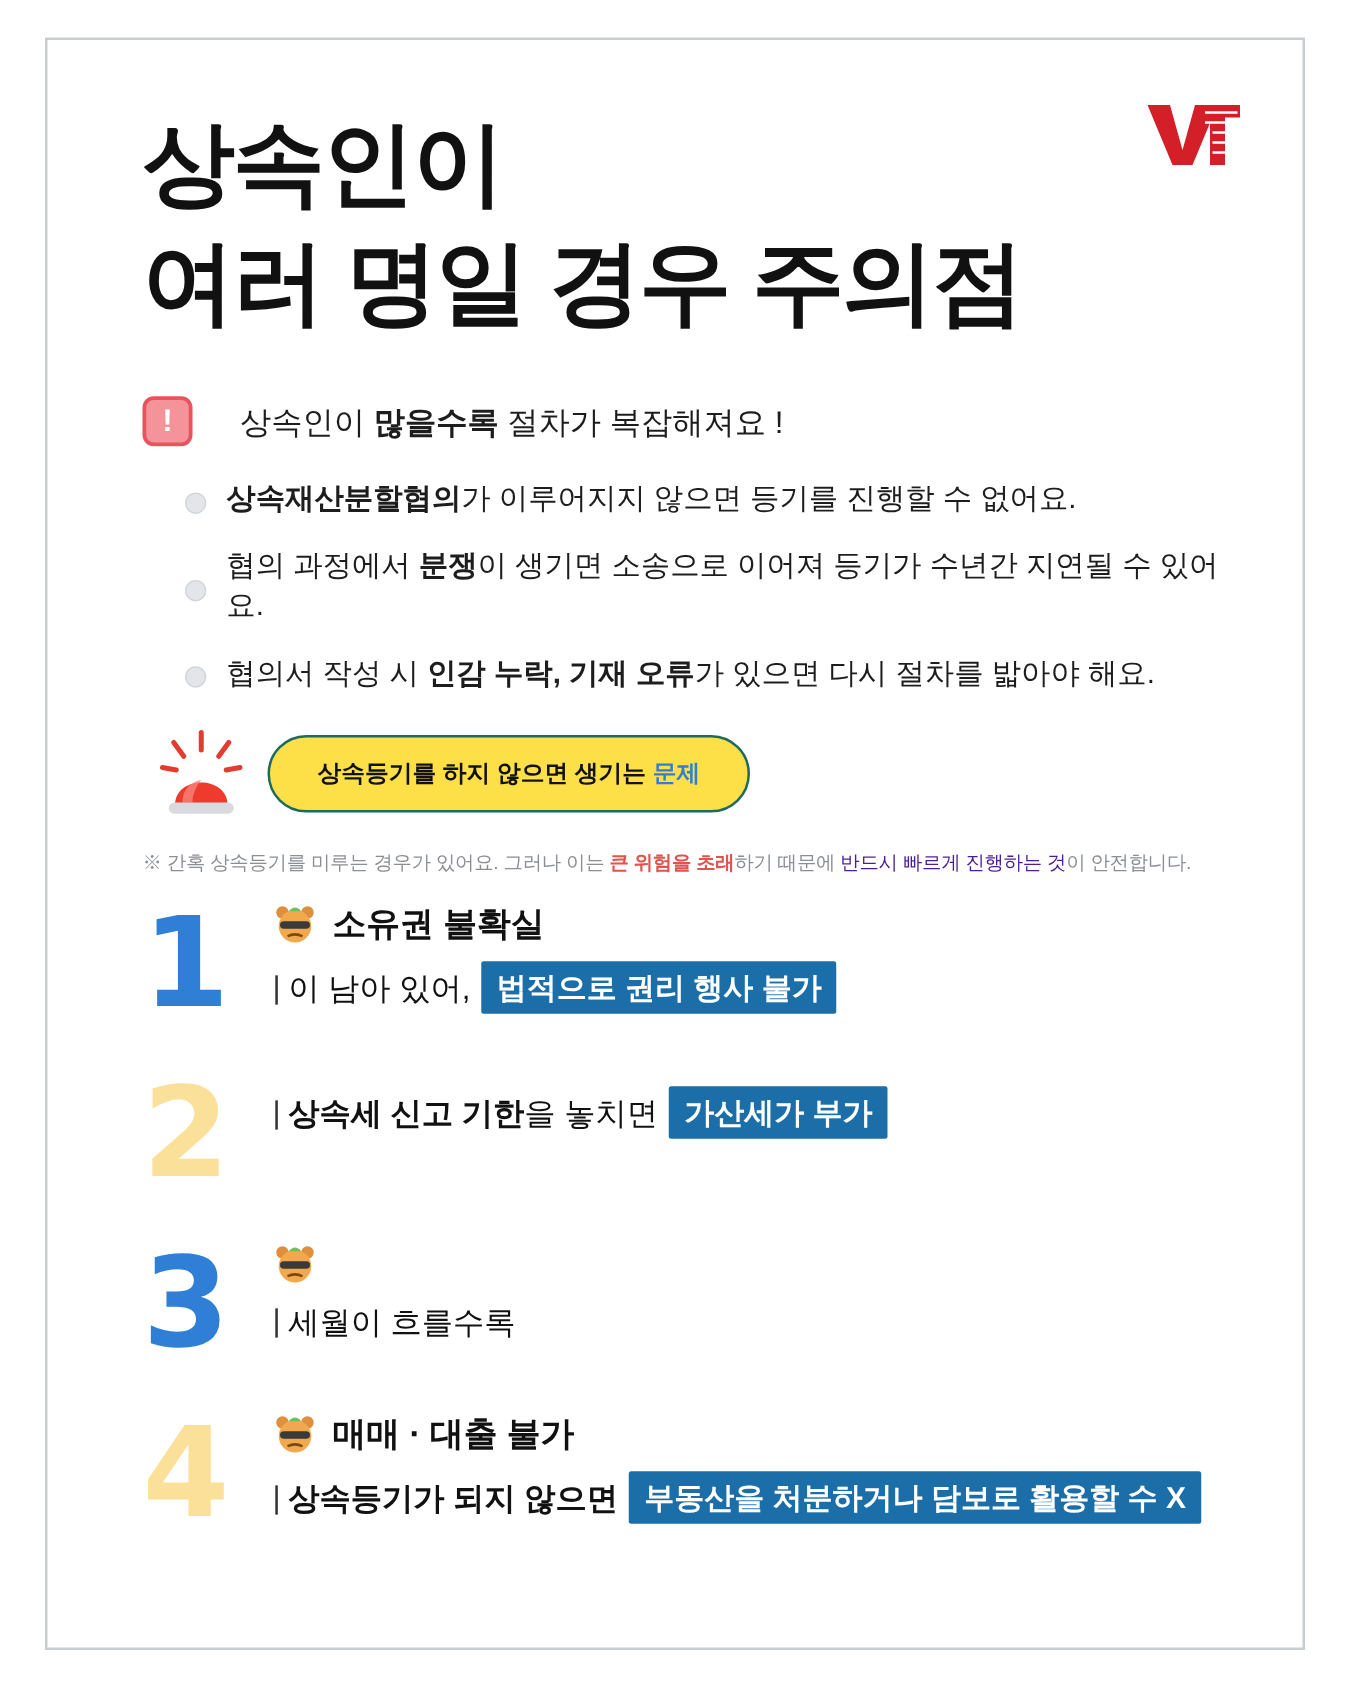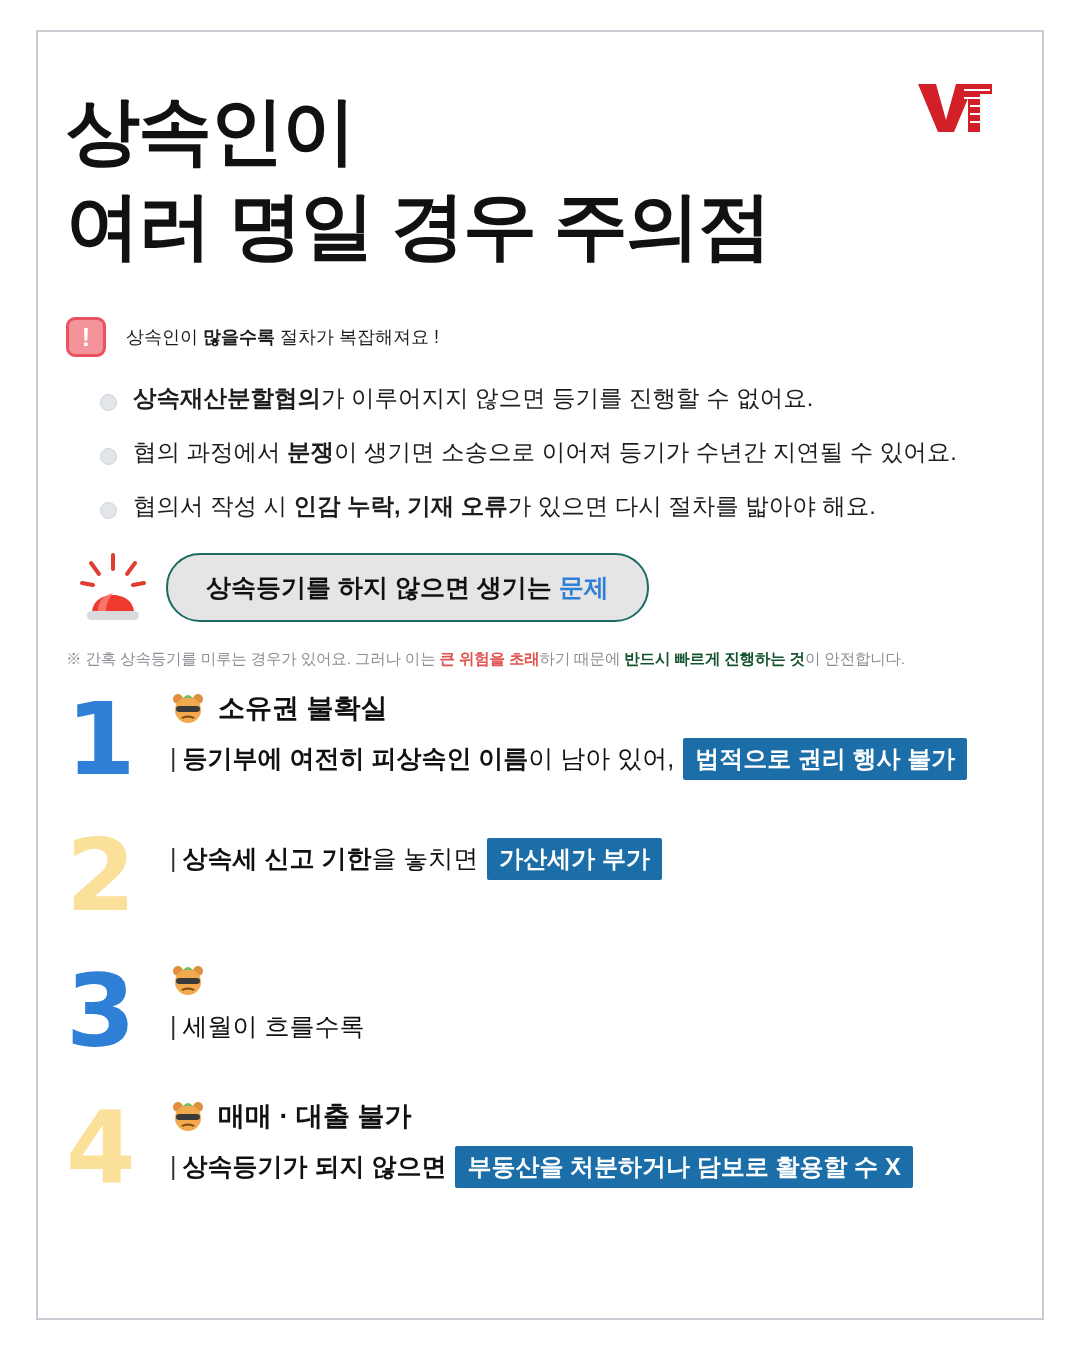--- a/index.html
+++ b/index.html
@@ -21,21 +21,21 @@
     top: 30px;
     width: 1008px;
     height: 1290px;
     background: #ffffff;
     border: 2px solid #c8cdd4;
     box-sizing: border-box;
   }
   .inner {
     position: absolute;
     left: 0; top: 0; right: 0; bottom: 0;
-    padding: 42px 52px 0 28px;
+    padding: 42px 52px 0 76px;
     box-sizing: border-box;
   }
 
   
   .logo {
     position: absolute;
     right: 48px;
     top: 48px;
     width: 78px;
     height: 56px;
@@ -72,22 +72,22 @@
     box-sizing: border-box;
     flex: none;
   }
   .alert-icon span {
     color: #ffffff;
     font-size: 25px;
     font-weight: bold;
     line-height: 1;
   }
   .alert-text {
-    margin-left: 20px;
-    font-size: 18px;
+    margin-left: 38px;
+    font-size: 25px;
     color: #1d1d1d;
   }
   .alert-text b { font-weight: bold; }
 
   
   .bullets {
     margin-top: 26px;
     padding-left: 34px;
   }
   .bullet {
@@ -124,36 +124,36 @@
     position: relative;
     width: 74px;
     height: 70px;
     flex: none;
   }
   .pill {
     margin-left: 16px;
     border: 2.5px solid #1b6b62;
     border-radius: 34px;
     padding: 16px 38px;
-    font-size: 25px;
+    font-size: 19px;
     font-weight: bold;
     color: #111111;
-    background: #e5e5e5;
+    background: #fde047;
   }
   .pill .hl { color: #2f7fd6; }
 
   
   .note {
     margin-top: 26px;
     font-size: 15.5px;
     color: #8b8f95;
     letter-spacing: -0.2px;
   }
   .note .red { color: #e0544f; font-weight: bold; }
-  .note .blue { color: #14532d; font-weight: bold; text-align: center; }
+  .note .blue { color: #4c1d95; font-weight: normal; text-align: center; }
 
   
   .items {
     margin-top: 14px;
   }
   .item {
     display: flex;
     align-items: flex-start;
     height: 136px;
   }
@@ -285,21 +285,20 @@
                 <circle cx="18" cy="20" r="13" fill="#f2a94e"></circle>
                 <path d="M13 8 Q18 2 23 8" fill="#6fbf5e"></path>
                 <rect x="6" y="16" width="24" height="6" rx="3" fill="#3a3a3a"></rect>
                 <path d="M12 28 Q18 25 24 28" stroke="#7a4a14" stroke-width="2" fill="none"></path>
               </svg>
             </span>
             <span>소유권 불확실</span>
           </div>
           <div class="item-sub">
             <span class="bar">|</span>
-            <b>등기부에 여전히 피상속인 이름</b>
               <span>이 남아 있어,</span>
             <span class="tag">법적으로 권리 행사 불가</span>
           </div>
         </div>
       </div>
 
       <div class="item">
         <div class="num yellow">2</div>
         <div class="item-body">
           <div class="item-sub">

